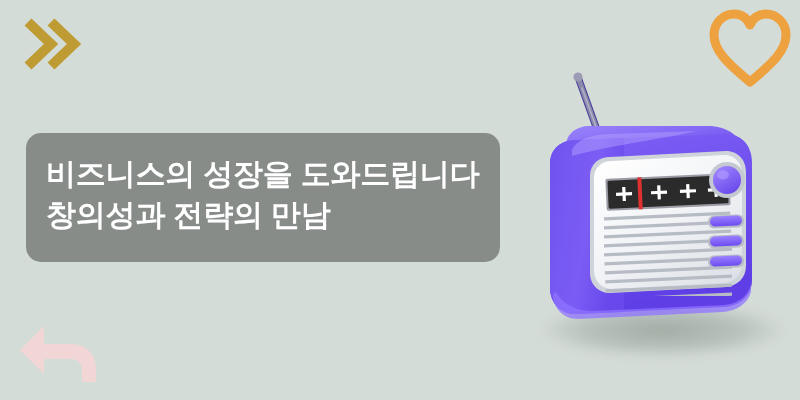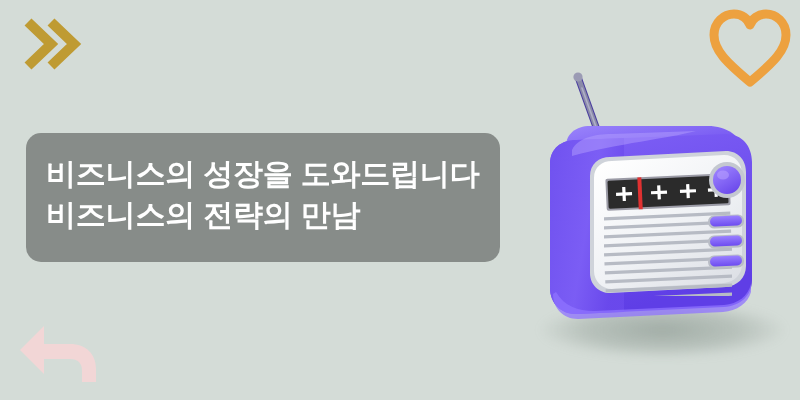--- a/index.html
+++ b/index.html
@@ -91,21 +91,21 @@
   </div>
 
   <div class="deco" id="reply-icon">
     <svg width="92" height="66" viewBox="0 0 92 66" aria-hidden="true">
       <path d="M34 6 L10 30 L34 54 L34 39 L60 39 C 68 39, 72 43, 72 51 L72 62 L86 62 L86 49 C 86 34, 76 24, 60 24 L34 24 Z" fill="#f2d6d6"></path>
     </svg>
   </div>
 
   <div id="headline-panel">
     <span class="hl">비즈니스의 성장을 도와드립니다</span>
-    <span class="hl">비즈니스의 전략의 만남</span>
+    <span class="hl">창의성과 전략의 만남</span>
   </div>
 
   <div id="radio-illustration">
 
     <div id="radio-shadow"></div>
 
     <svg id="radio-body" width="280" height="330" viewBox="0 0 280 330" aria-hidden="true">
       <defs>
         <linearGradient id="bodyTop" x1="0" y1="0" x2="1" y2="1">
           <stop offset="0%" stop-color="#9a84fb"></stop>

